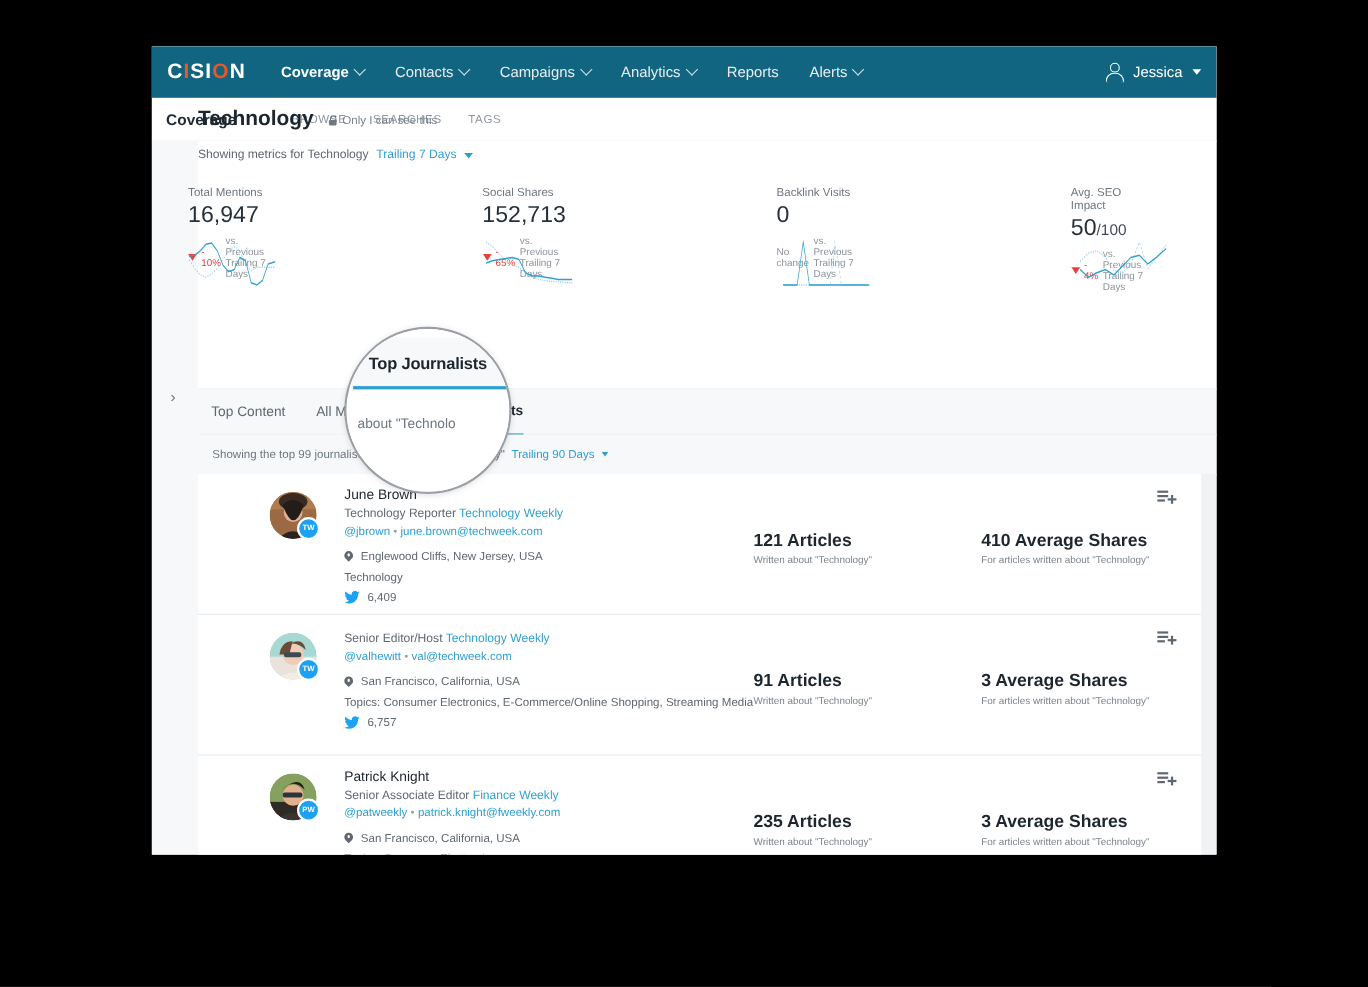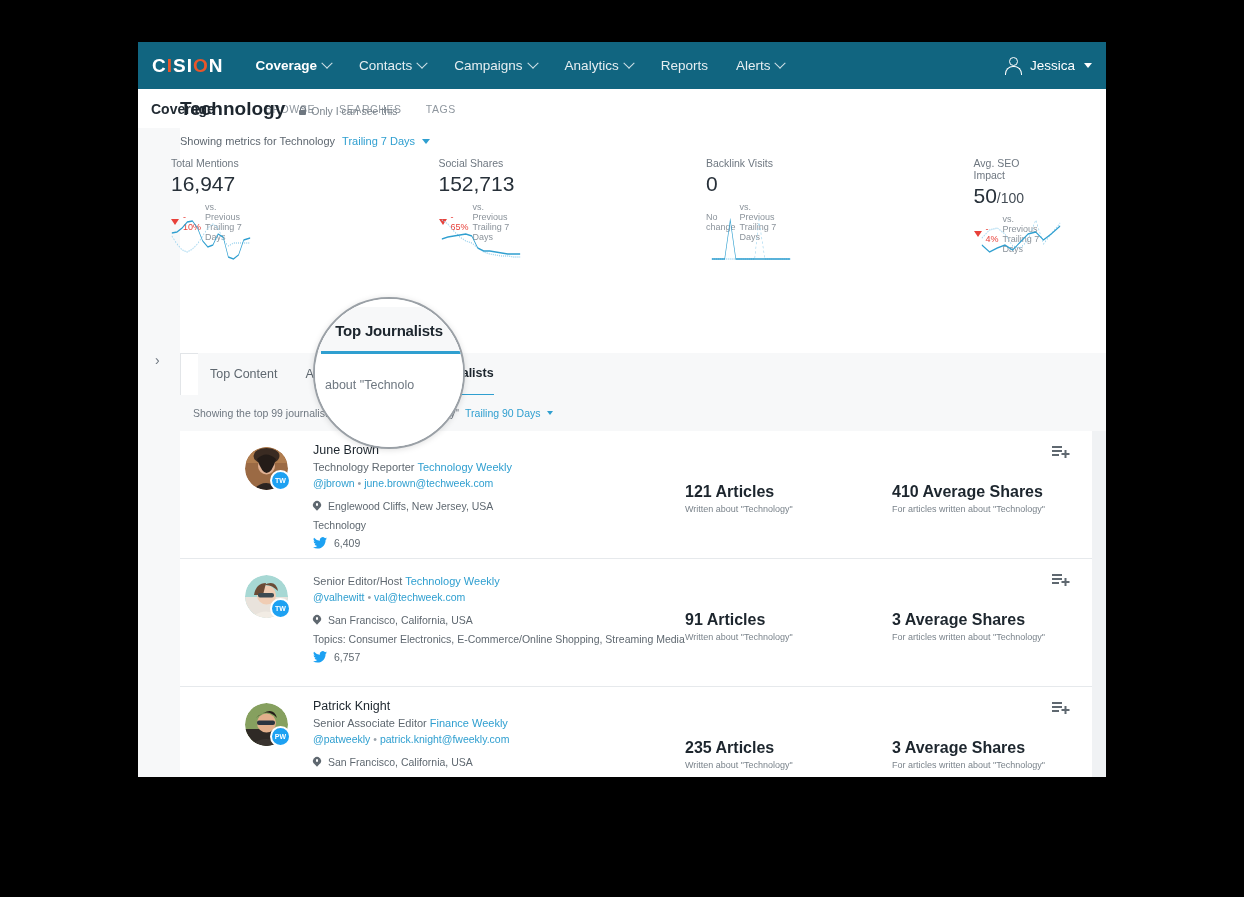--- a/index.html
+++ b/index.html
@@ -144,21 +144,21 @@
   .tri-down {
     margin-left: 7px; width: 0; height: 0;
     border-left: 4px solid transparent; border-right: 4px solid transparent;
     border-top: 5px solid #2f9fd0;
   }
 
   .metric-cards {
     position: absolute; left: 33px; top: 115px;
     width: 880px; display: flex;
   }
-  .metric-card { width: 187px; margin-right: 0; }
+  .metric-card { width: 187px; margin-right: 0; margin-top: 12px; }
   .metric-card:nth-child(1) { margin-right: 190px; }
   .metric-card:nth-child(2) { margin-right: 190px; }
   .metric-card:nth-child(3) { margin-right: 190px; }
   .metric-label { font-size: 10.5px; color: #6e7780; margin-bottom: 4px; }
   .metric-value {
     font-size: 21px; color: #273039; font-weight: normal; line-height: 1.05;
   }
   .metric-value .denom { font-size: 14px; color: #444d56; }
   .metric-delta {
     margin-top: 7px; font-size: 9px; color: #8b939b;
@@ -173,21 +173,21 @@
 
   .sparks {
     position: absolute; left: 33px; top: 172px;
     width: 890px; display: flex;
   }
   .spark { width: 187px; height: 52px; margin-right: 190px; }
   .spark:last-child { margin-right: 0; }
 
   
   .tabs-bar {
-    position: absolute; left: 60px; top: 311px;
+    position: absolute; left: 42px; top: 311px;
     width: 926px; height: 42px;
     background: #f7f8f9; border-bottom: 1px solid #e2e5e8;
     display: flex; align-items: center;
   }
   .tab {
     font-size: 12.5px; color: #5f6870; margin-left: 0; margin-right: 28px;
     cursor: pointer; height: 42px; display: flex; align-items: center;
   }
   .tab:first-child { margin-left: 12px; }
   .tab.active { color: #1d262e; font-weight: bold; border-bottom: 2px solid #2f9fd0; }

